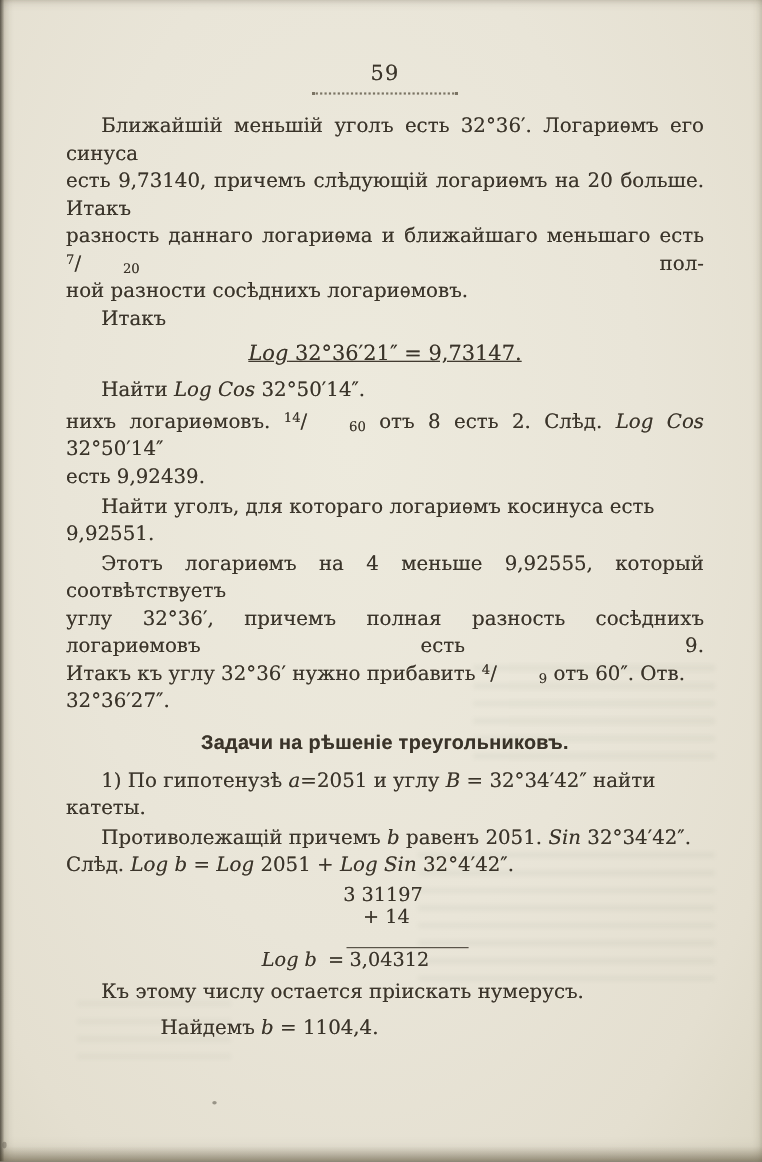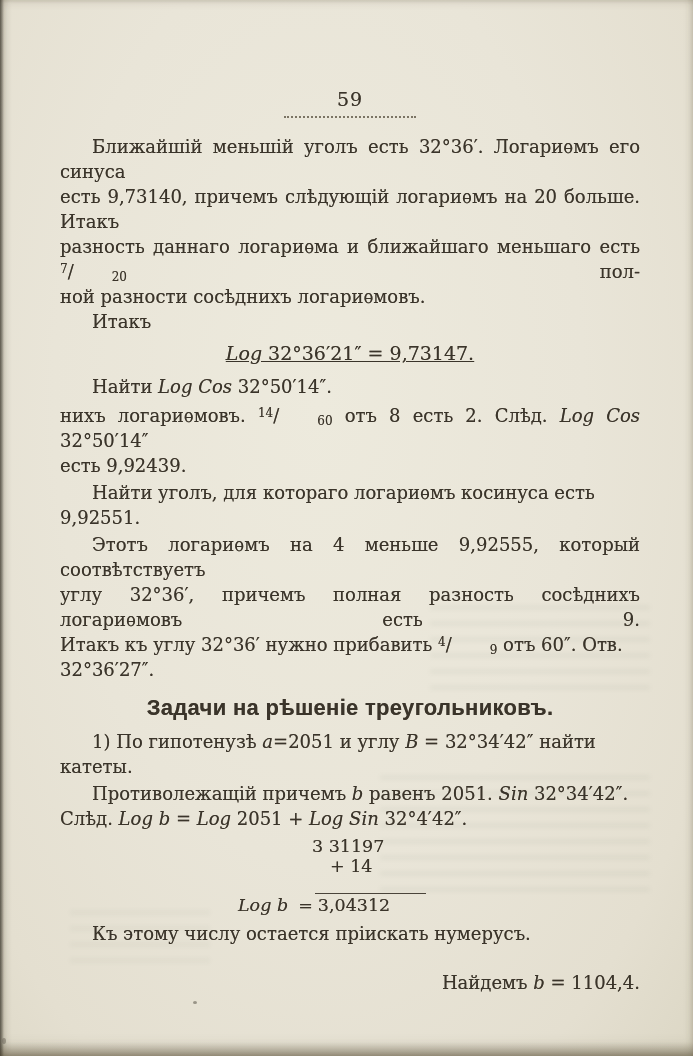--- a/index.html
+++ b/index.html
@@ -24,40 +24,40 @@
     background:linear-gradient(to top, rgba(90,80,55,.28), rgba(90,80,55,0));}
   .speck{position:absolute;border-radius:50%;background:#6f6a5d;}
   .speck.s1{left:193px;top:1001px;width:4px;height:3px;opacity:.65;}
   .speck.s2{left:2px;top:1038px;width:4px;height:6px;opacity:.55;}
   .smudge{position:absolute;opacity:.06;filter:blur(2px);pointer-events:none;
     background:repeating-linear-gradient(to bottom, transparent 0 5px, #6d7a66 5px 10px, transparent 10px 16px);}
   .sm1{left:430px;top:600px;width:220px;height:95px;}
   .sm2{left:380px;top:770px;width:270px;height:130px;}
   .sm3{left:70px;top:905px;width:140px;height:60px;opacity:.05;}
 
-  .content{position:relative;padding:88px 53px 0 60px;font-size:18px;line-height:25px;}
+  .content{position:relative;padding:56px 53px 0 60px;font-size:18px;line-height:25px;}
 
   .pagenum{text-align:center;font-size:19px;line-height:22px;letter-spacing:1px;margin-bottom:16px;}
   .pagenum .rule{display:block;width:132px;height:3px;margin:3px auto 0;
     border-bottom:2px dotted #7b7464;}
 
   .para{margin:0;}
   .ln{display:block;}
   .j{text-align:justify;text-align-last:justify;}
   .ind{text-indent:32px;}
   .ind2{text-indent:86px;}
   .it{font-style:italic;}
   sup{font-size:12px;line-height:0;vertical-align:5px;}
   sub{font-size:12px;line-height:0;vertical-align:-3px;margin-left:38px;}
 
   .formula{text-align:center;font-size:19px;margin:7px 0 8px;text-decoration:underline;}
   .heading{font-family:"Liberation Sans","DejaVu Sans",sans-serif;font-weight:700;
-    font-size:22px;text-align:center;margin:13px 0 9px;letter-spacing:.3px;}
+    font-size:18px;text-align:center;margin:13px 0 9px;letter-spacing:.3px;}
 
-  .mt2{margin-top:2px;} .mt4{margin-top:4px;} .mt8{margin-top:24px;text-align:right;}
+  .mt2{margin-top:2px;} .mt4{margin-top:4px;} .mt8{margin-top:8px;}
 
   .calc{font-size:17.5px;line-height:20px;margin:5px 0 6px;}
   .calc .cl{display:block;white-space:nowrap;}
   .calc .r1{padding-left:252px;}
   .calc .r2{padding-left:233px;}
   .calc .r3{padding-left:270px;}
   .calc .r4{padding-left:178px;margin-top:17px;}
   .calc .post{margin-left:26px;}
   .calc .lbl{font-style:italic;margin-right:10px;}
   .calc .eq{margin-right:2px;}

